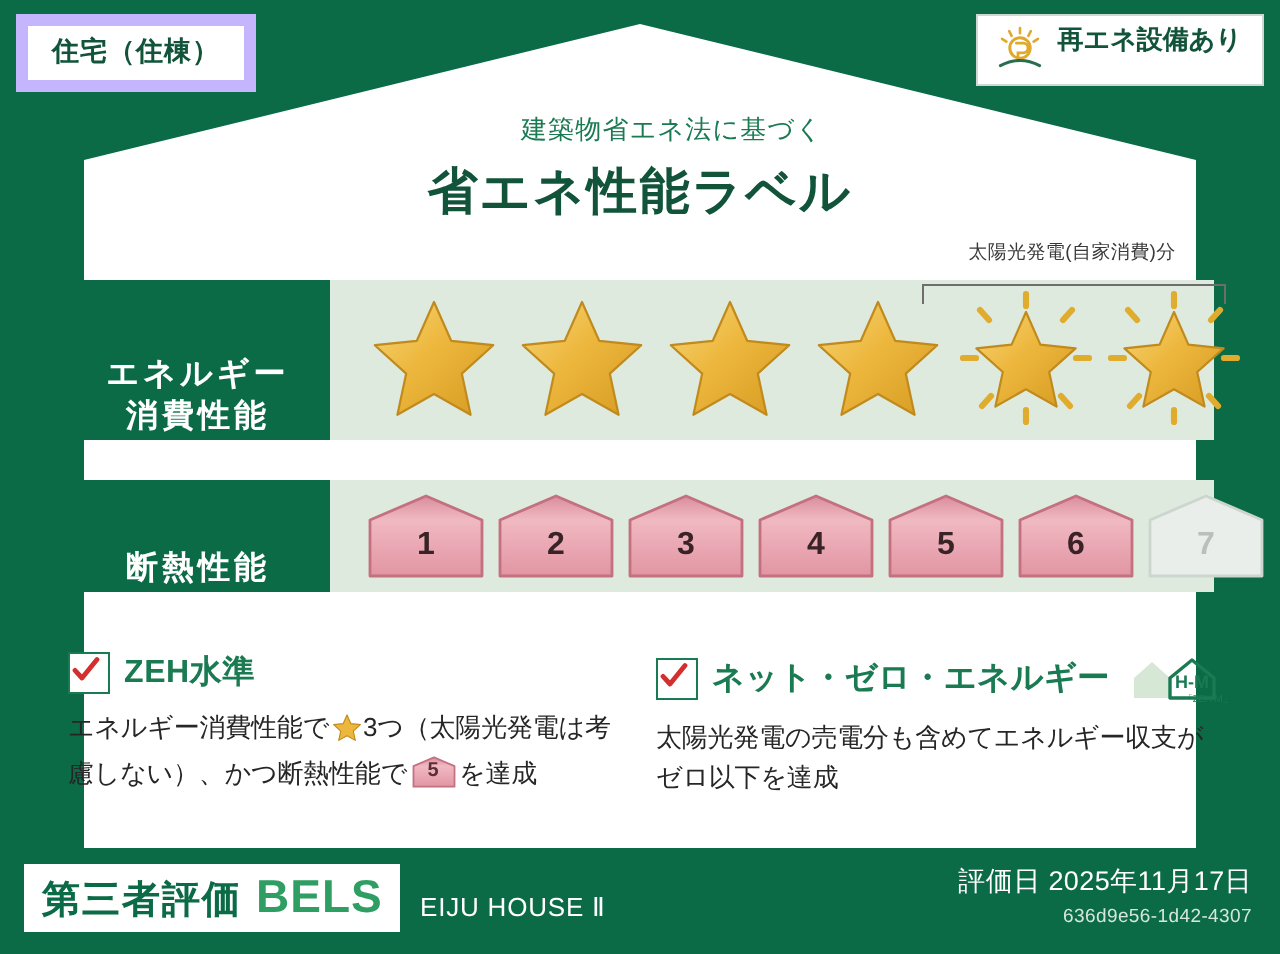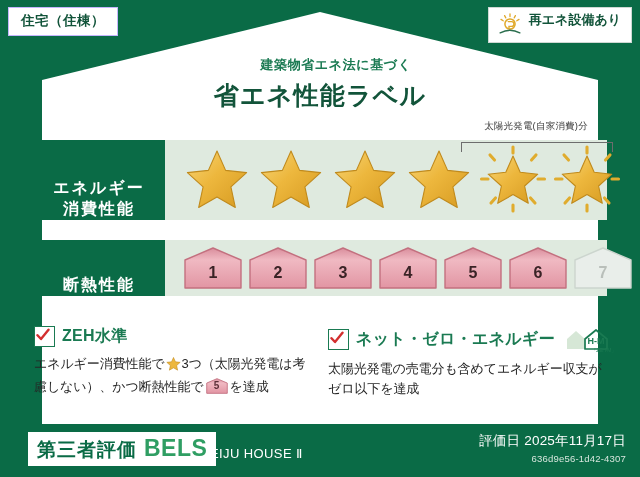--- a/index.html
+++ b/index.html
@@ -16,42 +16,42 @@
   
   .house-white{
     position:absolute;left:42px;top:12px;width:556px;height:412px;
     background:#ffffff;
     clip-path:polygon(50% 0%, 100% 16.5%, 100% 100%, 0% 100%, 0% 16.5%);
   }
 
   
   .tag-type{
     position:absolute;left:8px;top:7px;
-    background:#ffffff;border:1px solid #c4b5fd;
+    background:#ffffff;border:6px solid #c4b5fd;
     padding:6px 12px 7px 12px;
     font-size:13.5px;font-weight:bold;color:#12543a;
     letter-spacing:.5px;line-height:1;
     z-index:6;
   }
   .tag-renew{
     position:absolute;right:8px;top:7px;
     background:#ffffff;border:1px solid #cfd8d3;
     padding:5px 10px 5px 8px;
     display:flex;align-items:flex-start;gap:6px;
     font-size:13px;font-weight:bold;color:#12543a;
     line-height:1;z-index:6;
   }
   .sun-ico{width:26px;height:24px;display:block;}
 
   
   .title-wrap{
     position:absolute;left:0;right:0;top:56px;text-align:center;z-index:5;
   }
   .title-sub{
-    font-size:13px;font-weight:bold;color:#1a7a52;letter-spacing:.6px;
+    font-size:13px;font-weight:normal;color:#1a7a52;letter-spacing:.6px;
     margin-bottom:5px;
     margin-left:32px;
   }
   .title-main{
     font-size:25px;font-weight:bold;color:#12543a;letter-spacing:1.2px;
   }
 
   
   .panel{
     position:absolute;left:33px;width:574px;
@@ -131,21 +131,21 @@
   }
   .zehm-logo svg{position:absolute;left:0;top:0;}
   .zehm-cap{
     position:absolute;right:-2px;bottom:-1px;font-size:5px;color:#1a7a52;
     letter-spacing:-.2px;white-space:nowrap;
   }
 
   
   .footer{position:absolute;left:0;right:0;bottom:0;height:53px;z-index:6;}
   .bels-box{
-    position:absolute;left:28px;top:8px;background:#fff;
+    position:absolute;left:12px;top:8px;background:#fff;
     padding:5px 9px 6px 9px;display:flex;align-items:baseline;gap:7px;
     line-height:1;
   }
   .bels-jp{font-size:19px;font-weight:bold;color:#0a6b46;letter-spacing:1px;}
   .bels-en{font-size:23px;font-weight:bold;color:#2f9e63;letter-spacing:.5px;}
   .proj-name{
     position:absolute;left:210px;top:22px;
     font-size:13px;color:#ffffff;letter-spacing:.4px;white-space:nowrap;
   }
   .date-line{

